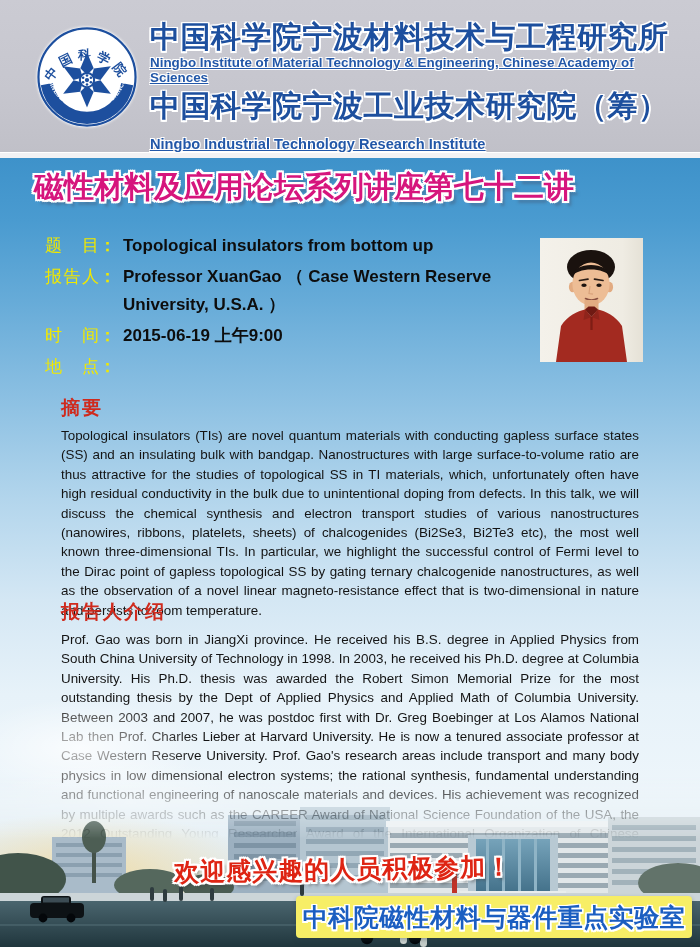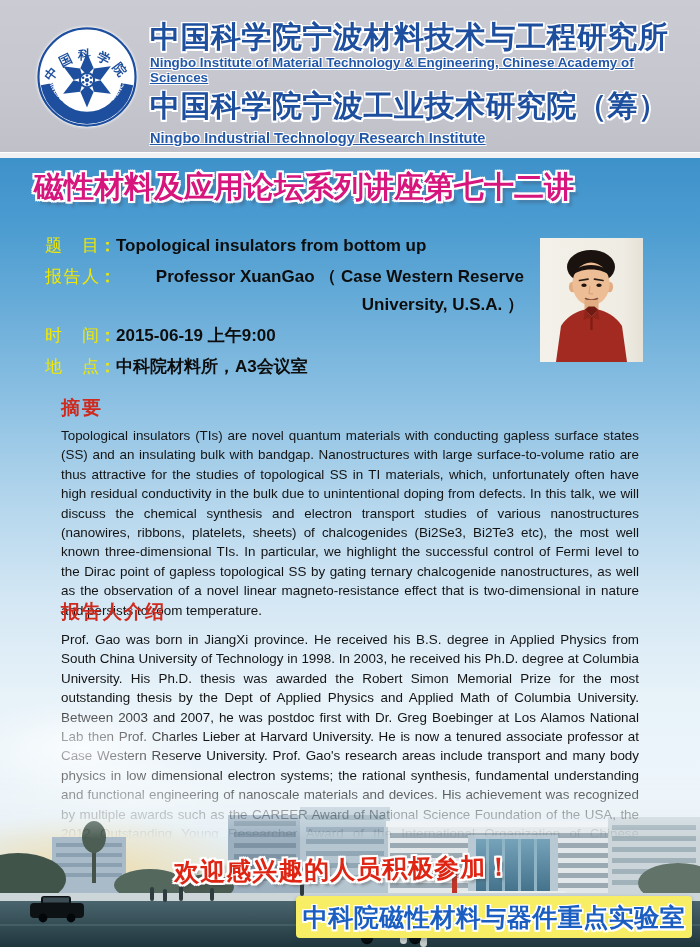--- a/index.html
+++ b/index.html
@@ -10,21 +10,21 @@
   .header{position:absolute;left:0;top:0;width:700px;height:152px;
           background:linear-gradient(180deg,#cbcbd3 0%,#c6c6ce 60%,#c0c0c8 100%);}
   .logo{position:absolute;left:36px;top:26px;width:102px;height:102px;
         filter:drop-shadow(0 0 1.5px #ffffff);}
   .header-text{position:absolute;left:150px;top:20px;width:545px;}
   .h-zh{font-size:30px;font-weight:bold;color:#1d4f9e;line-height:34px;letter-spacing:0.5px;
         text-shadow:-1.5px -1.5px 0 #fff,1.5px -1.5px 0 #fff,-1.5px 1.5px 0 #fff,1.5px 1.5px 0 #fff,
                     0 -1.5px 0 #fff,0 1.5px 0 #fff,-1.5px 0 0 #fff,1.5px 0 0 #fff;}
   .h-en{font-size:13.4px;font-weight:bold;color:#2257a8;line-height:15px;margin-top:1px;
         text-shadow:-1px -1px 0 #fff,1px -1px 0 #fff,-1px 1px 0 #fff,1px 1px 0 #fff;text-decoration:underline;}
-  .h-en2{font-size:14.6px;margin-top:8px;}
+  .h-en2{font-size:14.6px;margin-top:14px;}
   .h-zh2{margin-top:4px;}
 
   .strip{position:absolute;left:0;top:152px;width:700px;height:6px;background:#f2f2f4;
          border-top:1px solid #ffffff;}
 
   
   .main{position:absolute;left:0;top:158px;width:700px;height:789px;overflow:hidden;
         background:linear-gradient(180deg,#3e92ca 0%,#4a9bd0 8%,#66abd8 18%,#8abfe2 30%,
                    #b2d5ec 43%,#d4e7f4 56%,#e7f2f9 68%,#eef6fb 82%,#edf5fa 100%);}
 
@@ -32,21 +32,21 @@
         font-size:30px;font-weight:bold;color:#d6157d;letter-spacing:0;
         text-shadow:-2px -2px 0 #fff,2px -2px 0 #fff,-2px 2px 0 #fff,2px 2px 0 #fff,
                     -2px 0 0 #fff,2px 0 0 #fff,0 -2px 0 #fff,0 2px 0 #fff,
                     4px 5px 3px rgba(70,95,125,.55);}
 
   .info{position:absolute;left:45px;top:74px;width:480px;}
   .irow{display:flex;align-items:flex-start;margin-bottom:3px;line-height:28px;}
   .ilabel{display:inline-block;width:54px;color:#f0e800;font-weight:normal;font-size:17px;
           text-align:justify;text-align-last:justify;flex:0 0 54px;}
   .icolon{color:#f0e800;font-weight:bold;font-size:17px;}
-  .ival{color:#0d0d0d;font-weight:bold;font-size:17px;max-width:408px;text-align:right;}
+  .ival{color:#0d0d0d;font-weight:bold;font-size:17px;margin-left:7px;max-width:408px;}
 
   .photo{position:absolute;left:540px;top:80px;width:103px;height:124px;}
 
   .sec{position:absolute;left:61px;width:578px;}
   .sec-abstract{top:237px;}
   .sec-bio{top:441px;}
   .sec h2{margin:0 0 5px 0;font-size:19px;font-weight:bold;color:#cf2a1d;letter-spacing:2px;}
   .sec p{margin:0;font-size:13.4px;line-height:19.4px;color:#141414;text-align:justify;}
 
   .cloud{position:absolute;border-radius:50%;
@@ -138,21 +138,20 @@
         <span class="ival">Professor XuanGao （ Case Western Reserve University, U.S.A. ）</span>
       </div>
       <div class="irow">
         <span class="ilabel">时间</span>
           <span class="icolon">：</span>
         <span class="ival">2015-06-19 上午9:00</span>
       </div>
       <div class="irow">
         <span class="ilabel">地点</span>
           <span class="icolon">：</span>
-        <span class="ival">中科院材料所，A3会议室</span>
       </div>
     </div>
 
     <svg class="photo" viewBox="0 0 103 124">
       <defs>
         <linearGradient id="pbg" x1="0" y1="0" x2="1" y2="0">
           <stop offset="0" stop-color="#f4f1ea"></stop>
             <stop offset="0.8" stop-color="#efece3"></stop>
           <stop offset="1" stop-color="#e5e1d6"></stop>
         </linearGradient>

